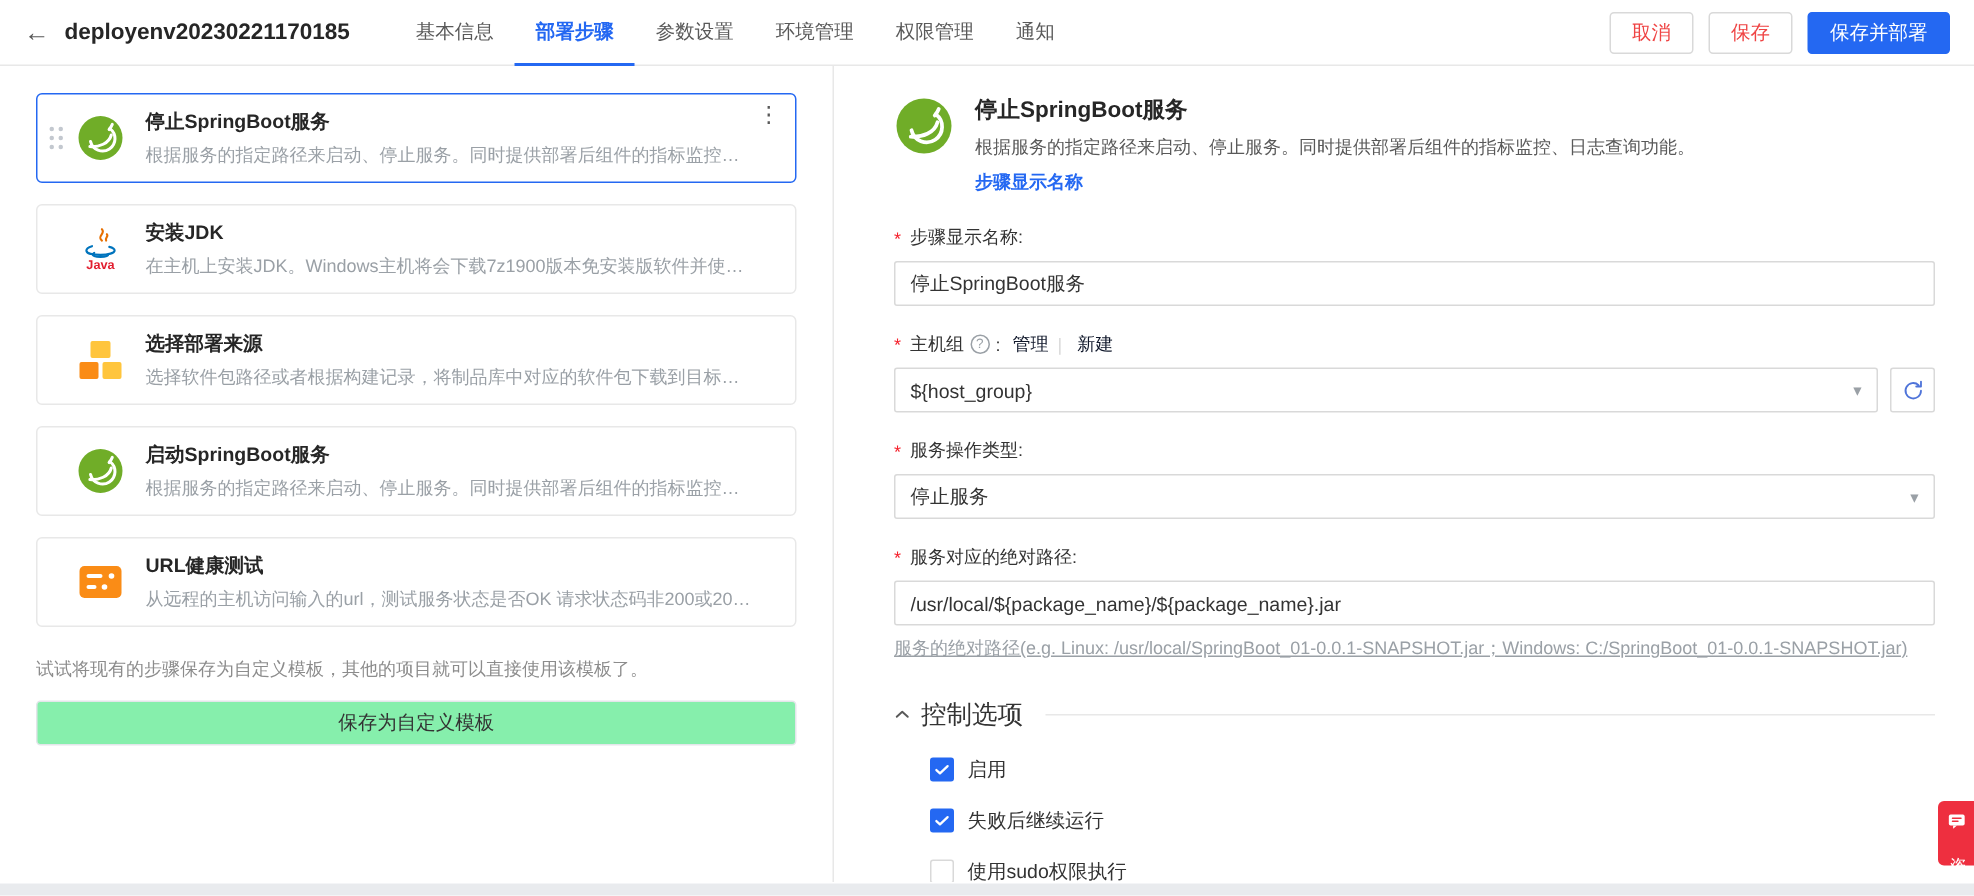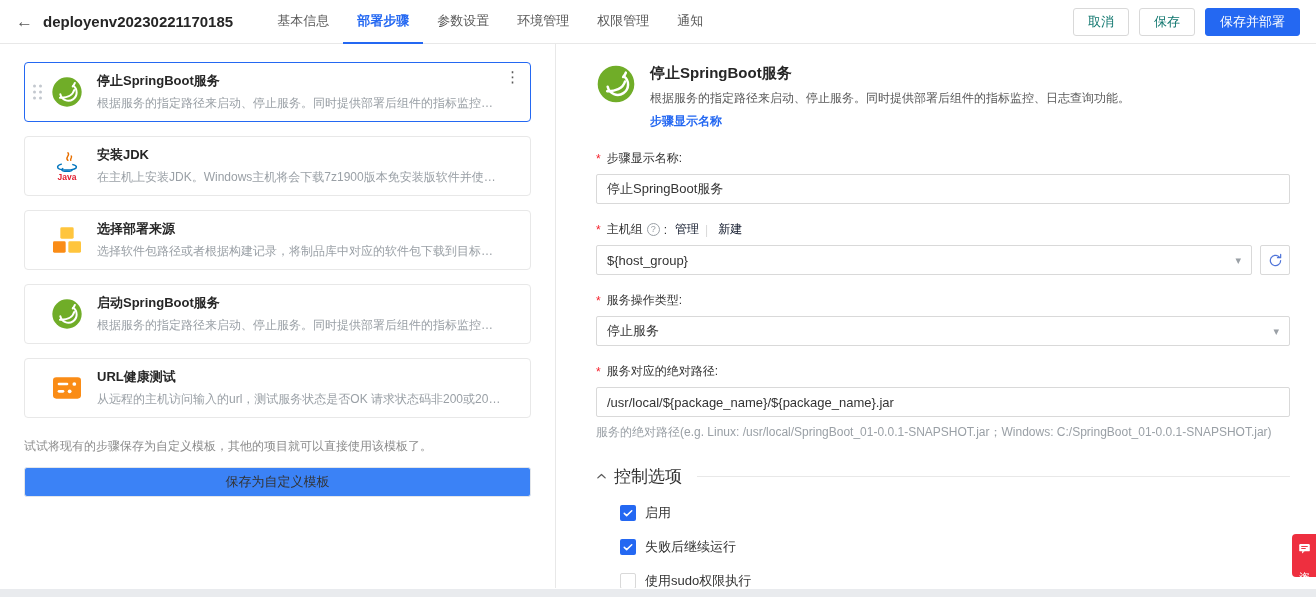--- a/index.html
+++ b/index.html
@@ -21,21 +21,21 @@
   .title { font-size:15px; font-weight:bold; color:#262626; }
   .tabs { display:flex; margin-left:30px; height:57px;align-items:center; }
   .tab {
     font-size:13px; color:#595959; padding:0 14px; line-height:42px;
     cursor:pointer; border-bottom:2px solid transparent;
   }
   .tab.active { color:#2468f2; font-weight:bold; border-bottom-color:#2468f2; }
   .spacer { flex:1; }
   .btn {
     height:28px; padding:0 14px; margin-left:10px; font-size:13px;
-    border:1px solid #d9d9d9; background:#fff; color:#0f766e;
+    border:1px solid #d9d9d9; background:#fff; color:#ef4444;
     border-radius:3px; cursor:pointer; font-family:inherit;
   }
   .btn.primary { background:#2468f2; border-color:#2468f2; color:#fff; }
 
   
   .main { display:flex; height:544px; }
   .left {
     width:556px; border-right:1px solid #e8e8e8;
     padding:18px 24px 0 24px; overflow:hidden;
   }
@@ -60,21 +60,21 @@
   .step-icon { width:34px; height:34px; flex:none; display:flex; align-items:center; justify-content:flex-start; }
   .step-icon svg { width:32px; height:32px; }
   .step-texts { min-width:0; }
   .step-title { font-size:13px; font-weight:bold; color:#262626; margin-bottom:5px; }
   .step-desc {
     font-size:12px; color:#9aa0a6; white-space:nowrap;
     overflow:hidden; text-overflow:ellipsis; max-width:430px;
   }
   .hint { font-size:12px; color:#8c8c8c; margin:20px 0 12px 0; }
   .tpl-btn {
-    width:100%; height:30px; background:#3b82f6; border:1px solid #e3e6ea;
+    width:100%; height:30px; background:#86efac; border:1px solid #e3e6ea;
     border-radius:3px; font-size:13px; color:#333; cursor:pointer; font-family:inherit;
   }
 
   
   .detail-head { display:flex; gap:14px; }
   .detail-icon { width:40px; height:40px; flex:none; }
   .detail-icon svg { width:40px; height:40px; }
   .detail-title { font-size:15px; font-weight:bold; color:#262626; }
   .detail-desc { font-size:12px; color:#595959; margin-top:7px; }
   .guide { font-size:12px; color:#2468f2; font-weight:bold; margin-top:6px; display:inline-block; cursor:pointer; text-decoration:none; }
@@ -97,21 +97,21 @@
   .select {
     flex:1; height:30px; border:1px solid #d9d9d9; border-radius:2px;
     padding:0 10px; font-size:13px; color:#333; display:flex;
     align-items:center; justify-content:space-between; cursor:pointer; background:#fff;
   }
   .caret { color:#9aa0a6; font-size:11px; margin-left:8px; }
   .refresh {
     width:30px; height:30px; flex:none; border:1px solid #d9d9d9; border-radius:2px;
     background:#fff; display:flex; align-items:center; justify-content:center; cursor:pointer;
   }
-  .field-help { font-size:12px; color:#9aa0a6; margin-top:7px; }
+  .field-help { font-size:12px; color:#9aa0a6; margin-top:7px;text-decoration:underline; }
 
   .control-head { display:flex; align-items:center; gap:7px; margin-top:24px; }
   .collapse { display:flex; align-items:center; cursor:pointer; }
   .control-title { font-size:17px; color:#333; }
   .rule { flex:1; height:1px; background:#e8e8e8; margin-left:8px; }
 
   .cb-list { margin:16px 0 0 24px; }
   .cb-row { display:flex; align-items:center; gap:9px; margin-bottom:16px; cursor:pointer;text-align:center; }
   .cb { width:16px; height:16px; border-radius:2px; display:flex; align-items:center; justify-content:center; flex:none; }
   .cb.checked { background:#2468f2; }

